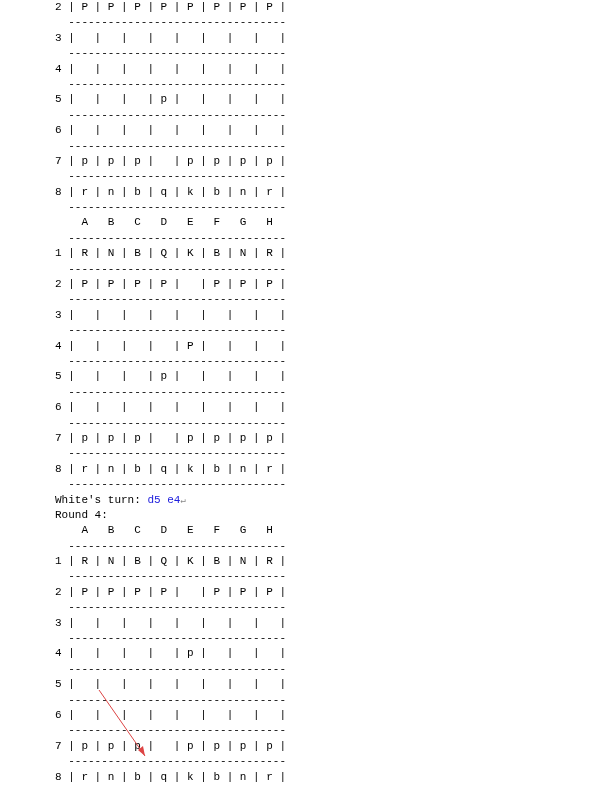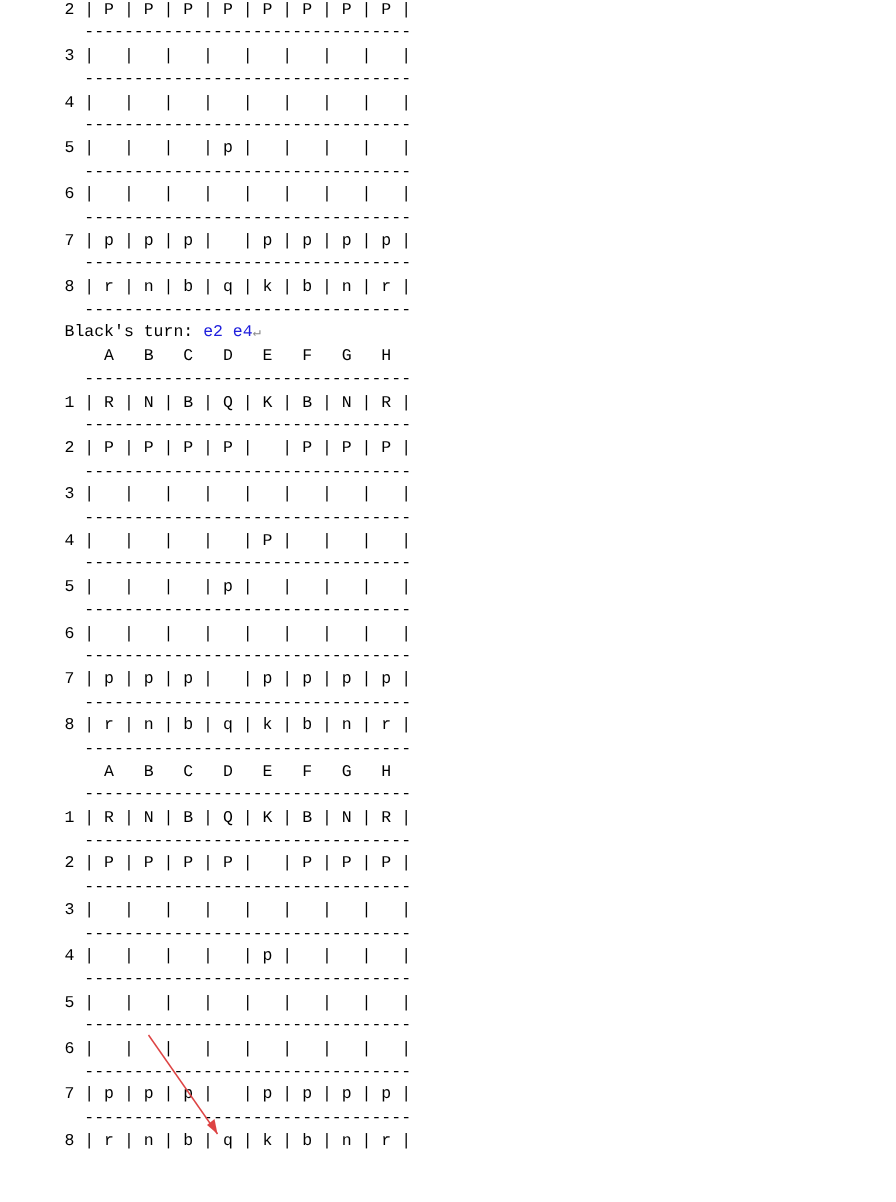--- a/index.html
+++ b/index.html
@@ -8,21 +8,21 @@
     font-family: "Courier New", Courier, monospace;
     font-size: 11px;
     line-height: 1.4;
     color: #000;
     background: #fff;
   }
   .page {
     width: 479px;
     height: 801px;
     box-sizing: border-box;
-    padding: 0 28px;
+    padding: 0 40px;
     position: relative;
     overflow: hidden;
   }
   .content {
     padding-left: 15px;
   }
   pre {
     margin: 0;
     font-family: inherit;
     font-size: inherit;
@@ -68,40 +68,41 @@
       <pre>  ---------------------------------</pre>
       <pre>5 |   |   |   | p |   |   |   |   |</pre>
       <pre>  ---------------------------------</pre>
       <pre>6 |   |   |   |   |   |   |   |   |</pre>
       <pre>  ---------------------------------</pre>
       <pre>7 | p | p | p |   | p | p | p | p |</pre>
       <pre>  ---------------------------------</pre>
       <pre>8 | r | n | b | q | k | b | n | r |</pre>
       <pre>  ---------------------------------</pre>
       <pre></pre>
-      <pre class="move-line"><span>Black's turn: </span><span class="move">e2 e4</span><span class="ret">↵</span></pre>
       <pre>    A   B   C   D   E   F   G   H</pre>
       <pre>  ---------------------------------</pre>
       <pre>1 | R | N | B | Q | K | B | N | R |</pre>
       <pre>  ---------------------------------</pre>
       <pre>2 | P | P | P | P |   | P | P | P |</pre>
       <pre>  ---------------------------------</pre>
       <pre>3 |   |   |   |   |   |   |   |   |</pre>
       <pre>  ---------------------------------</pre>
       <pre>4 |   |   |   |   | P |   |   |   |</pre>
       <pre>  ---------------------------------</pre>
       <pre>5 |   |   |   | p |   |   |   |   |</pre>
       <pre>  ---------------------------------</pre>
       <pre>6 |   |   |   |   |   |   |   |   |</pre>
       <pre>  ---------------------------------</pre>
       <pre>7 | p | p | p |   | p | p | p | p |</pre>
       <pre>  ---------------------------------</pre>
       <pre>8 | r | n | b | q | k | b | n | r |</pre>
       <pre>  ---------------------------------</pre>
       <pre></pre>
+      <pre class="move-line"><span>White's turn: </span><span class="move">d5 e4</span><span class="ret">↵</span></pre>
+      <pre>Round 4:</pre>
       <pre>    A   B   C   D   E   F   G   H</pre>
       <pre>  ---------------------------------</pre>
       <pre>1 | R | N | B | Q | K | B | N | R |</pre>
       <pre>  ---------------------------------</pre>
       <pre>2 | P | P | P | P |   | P | P | P |</pre>
       <pre>  ---------------------------------</pre>
       <pre>3 |   |   |   |   |   |   |   |   |</pre>
       <pre>  ---------------------------------</pre>
       <pre>4 |   |   |   |   | p |   |   |   |</pre>
       <pre>  ---------------------------------</pre>

